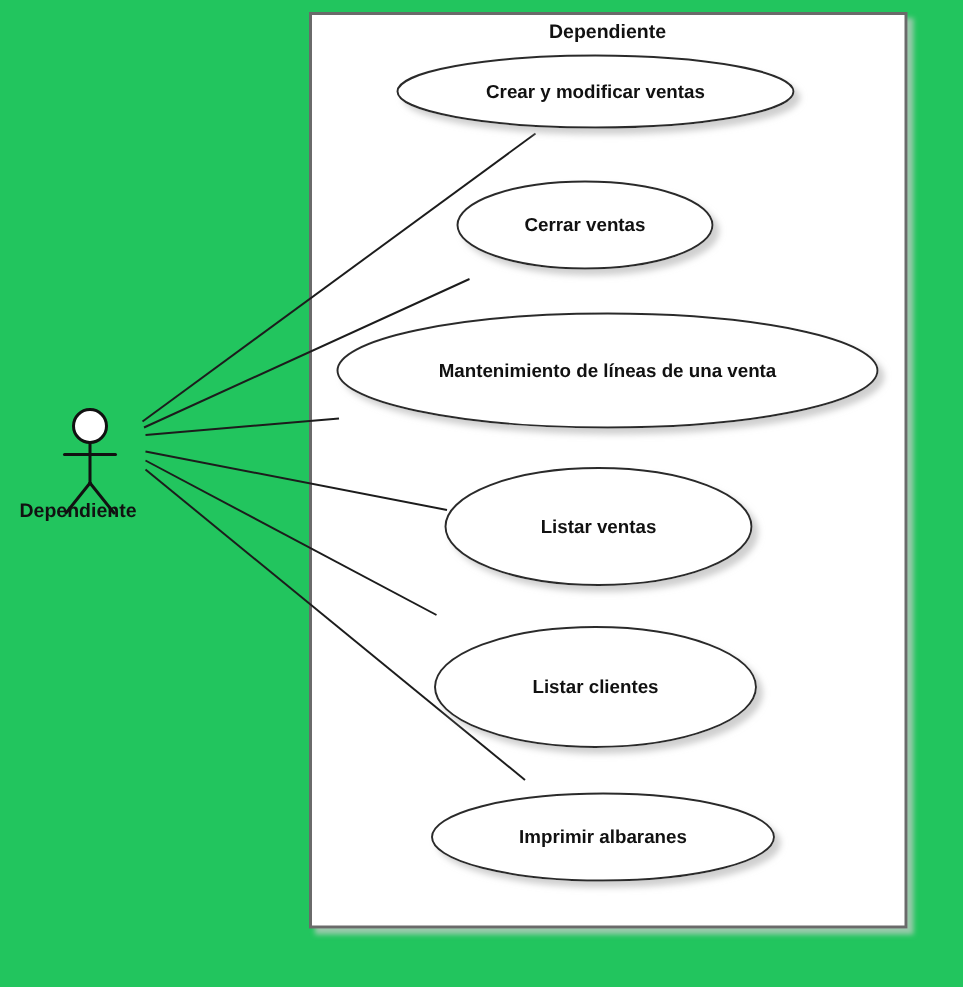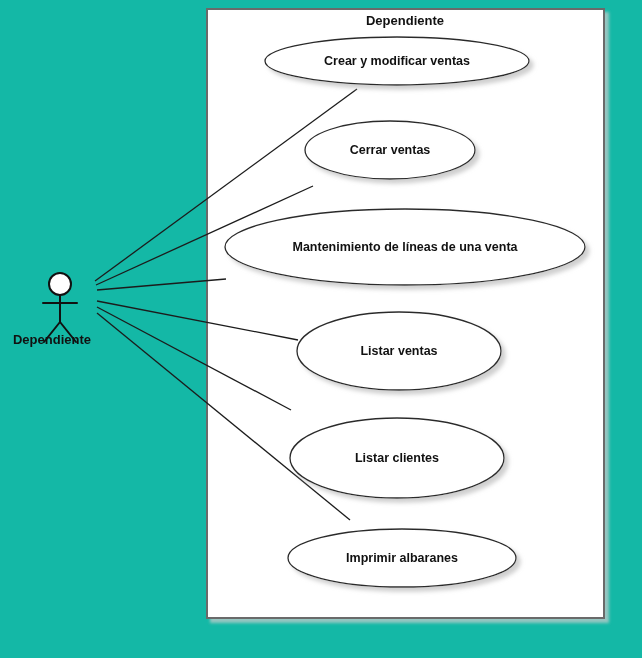--- a/index.html
+++ b/index.html
@@ -8,21 +8,21 @@
     padding: 0;
     background: #ffffff;
   }
   body {
     font-family: "Liberation Sans", sans-serif;
   }
   #canvas {
     position: relative;
     width: 642px;
     height: 658px;
-    background: #14b8a6;
+    background: #22c55e;
     overflow: hidden;
     text-decoration: underline;
   }
   #diagram-svg {
     position: absolute;
     left: 0;
     top: 0;
     width: 642px;
     height: 658px;
   }

